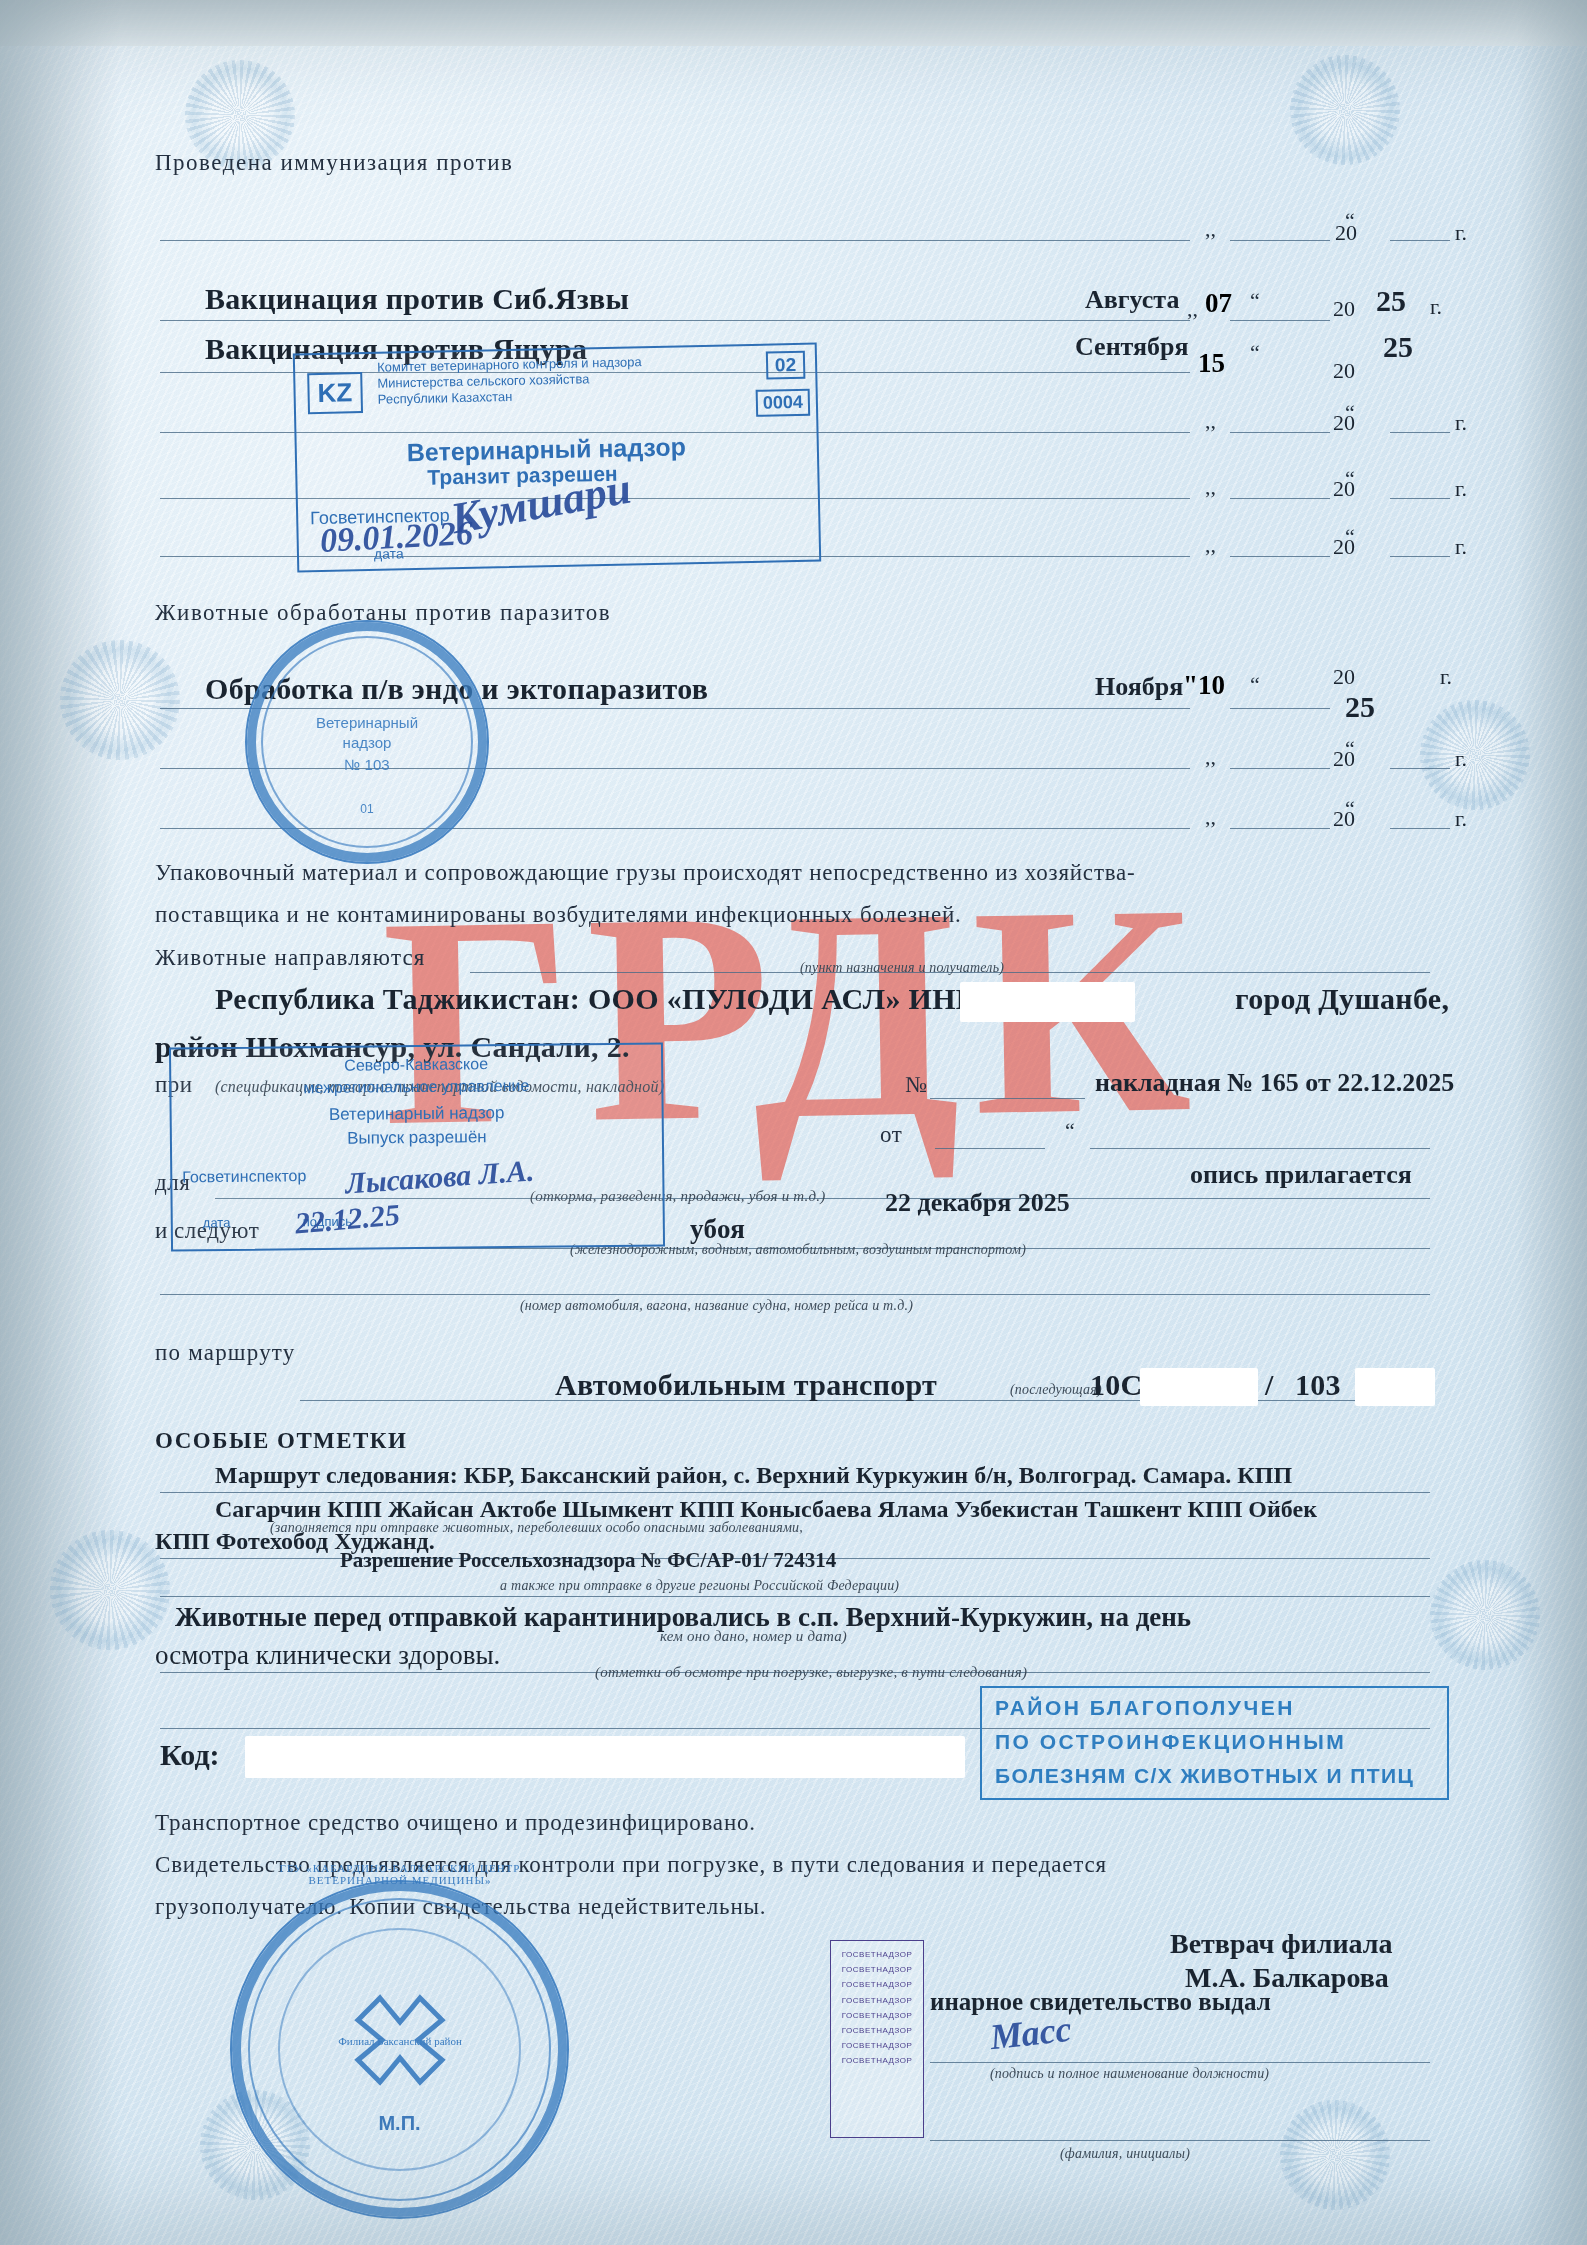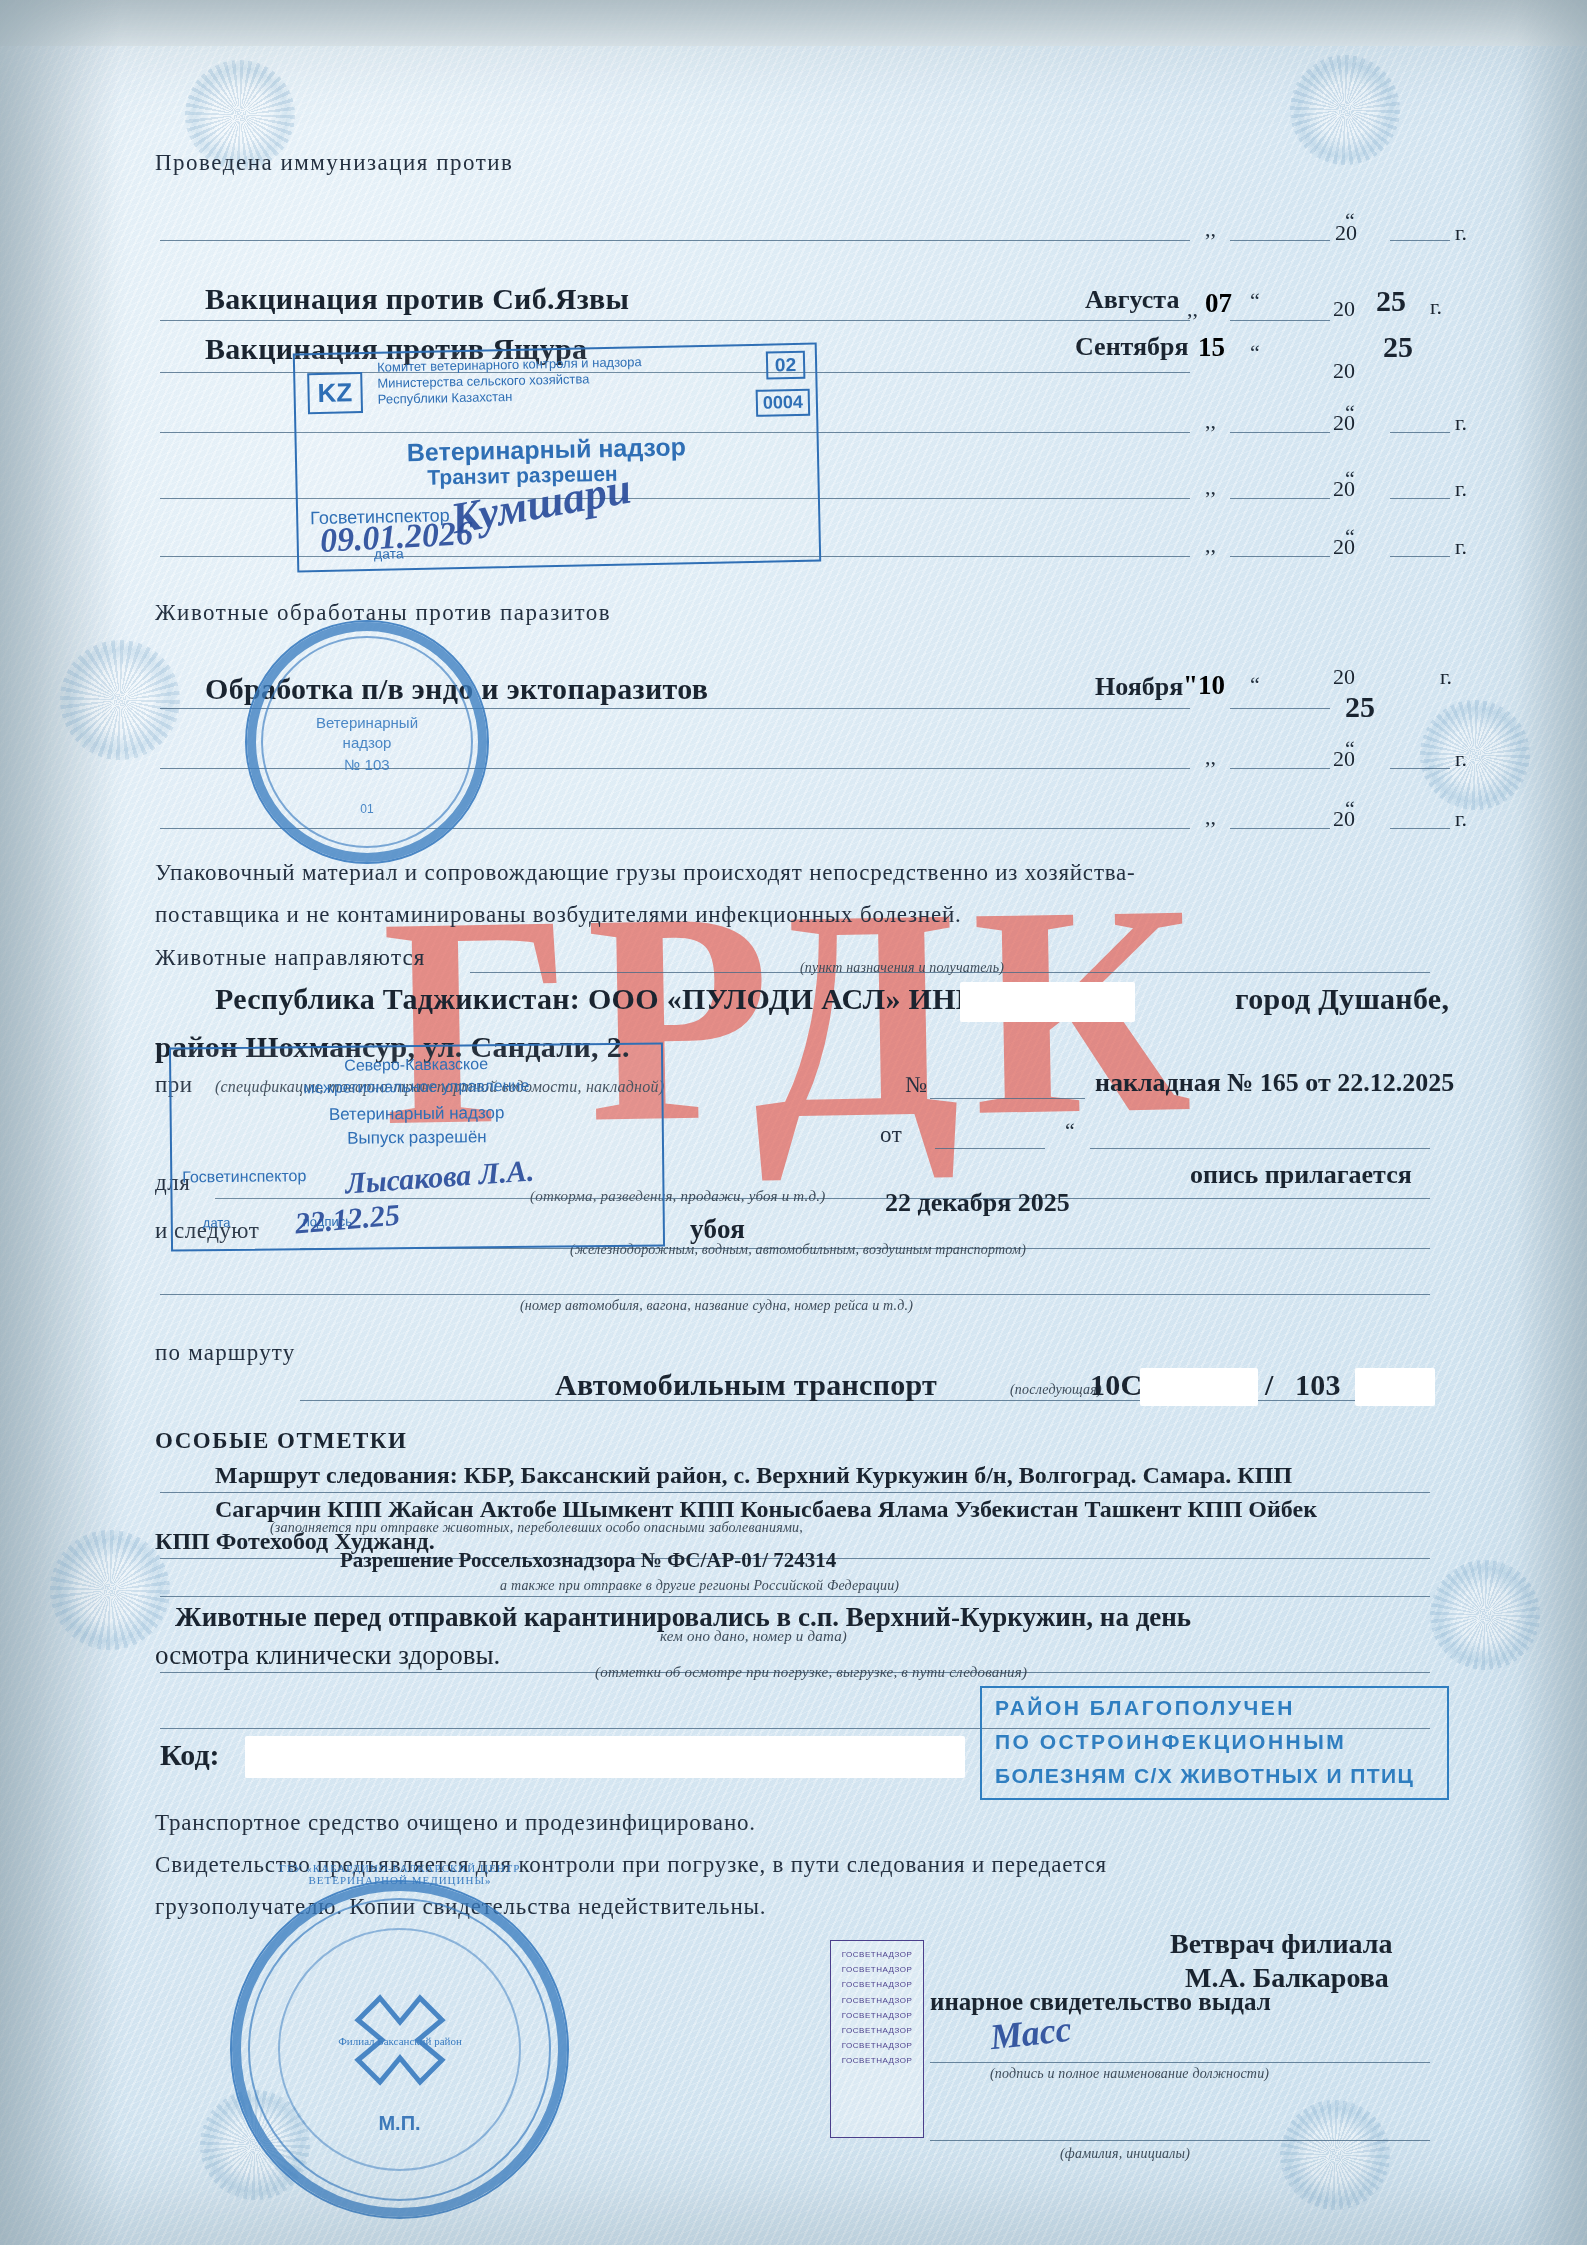--- a/index.html
+++ b/index.html
@@ -139,21 +139,21 @@
   <div class="doc big" style="left:205px;top:282px;">Вакцинация против Сиб.Язвы</div>
   <div class="row-date" style="left:1205px;top:288px;">07</div>
   <div class="doc med" style="left:1085px;top:285px;">Августа</div>
   <div class="doc" style="left:1333px;top:296px;font-size:22px;">20</div>
   <div class="doc fill" style="left:1376px;top:284px;font-size:30px;">25</div>
   <div class="doc" style="left:1430px;top:294px;font-size:22px;">г.</div>
 
   <div class="rule" style="left:160px;top:372px;width:1030px;"></div>
   <div class="quote" style="left:1250px;top:340px;">“</div>
   <div class="doc big" style="left:205px;top:332px;">Вакцинация против Ящура</div>
-  <div class="row-date" style="left:1198px;top:332px;">15</div>
+  <div class="row-date" style="left:1198px;top:348px;">15</div>
   <div class="doc med" style="left:1075px;top:332px;">Сентября</div>
   <div class="doc" style="left:1333px;top:358px;font-size:22px;">20</div>
   <div class="doc fill" style="left:1383px;top:330px;font-size:30px;">25</div>
 
   <div class="rule" style="left:160px;top:432px;width:1030px;"></div>
   <div class="rule" style="left:1230px;top:432px;width:100px;"></div>
   <div class="rule" style="left:1390px;top:432px;width:60px;"></div>
   <div class="quote" style="left:1205px;top:408px;">,,</div>
   <div class="quote" style="left:1345px;top:400px;">“</div>
   <div class="doc" style="left:1333px;top:410px;font-size:22px;">20</div>

